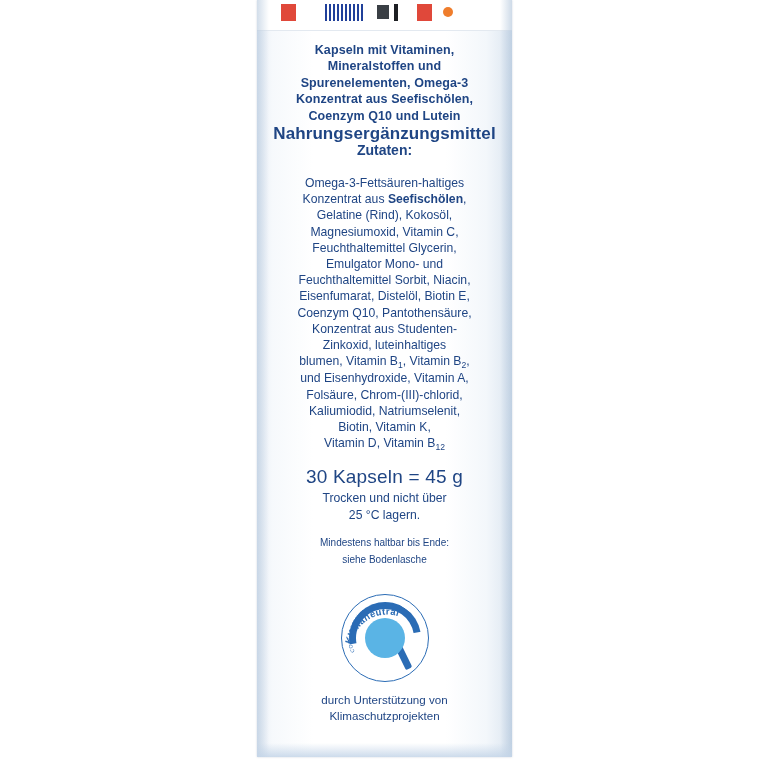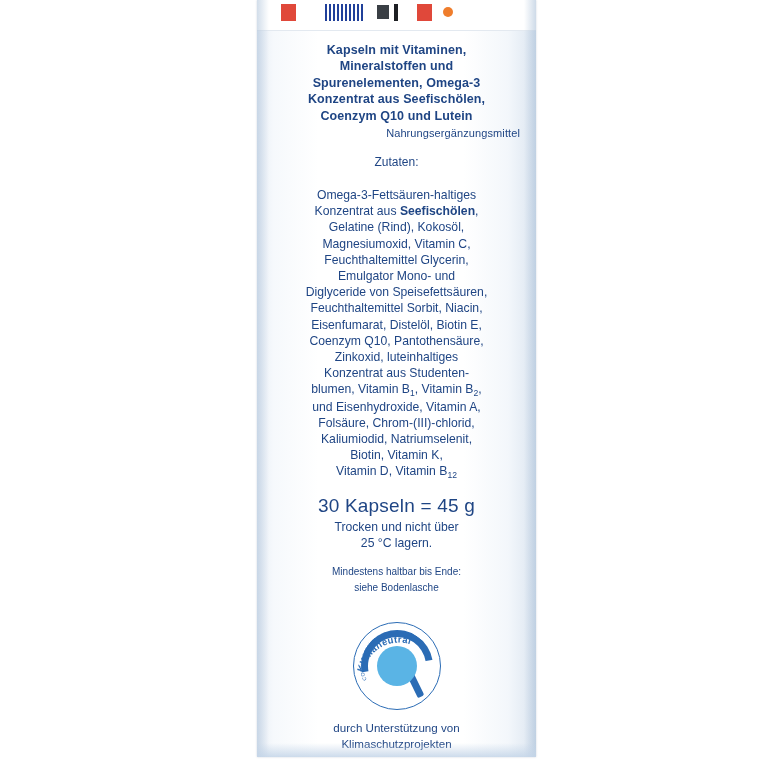--- a/index.html
+++ b/index.html
@@ -30,21 +30,20 @@
     height: 757px;
     background: linear-gradient(to right,
         #e8eef6 0%,
         #f6f9fc 6%,
         #ffffff 22%,
         #ffffff 74%,
         #f3f7fb 90%,
         #dbe5f0 100%);
     box-shadow: 0 0 2px rgba(120,140,165,0.35);
     overflow: hidden;
-    padding-left: 24px;
   }
   .package::after {
     content: "";
     position: absolute;
     left: 0; right: 0; bottom: 0;
     height: 14px;
     background: linear-gradient(to bottom, rgba(210,224,238,0.0), rgba(196,213,232,0.85));
     pointer-events: none;
   }
 
@@ -115,33 +114,32 @@
 
   .headline {
     font-size: 12.5px;
     line-height: 16.4px;
     font-weight: bold;
     color: #1f4584;
     padding: 10px 16px 0 16px;
     letter-spacing: 0.1px;
   }
   .subhead {
-    font-size: 11px;
+    font-size: 17px;
     line-height: 17px;
-    font-weight: normal;
+    font-weight: bold;
     color: #1f4584;
     padding-top: 1px;
-    text-align: right;
   }
 
   .ing-title {
-    margin-top: 12px;
-    font-size: 12px;
+    font-size: 14px;
     color: #1f4584;
     line-height: 16px;
+    font-weight: bold;
   }
 
   .ingredients {
     margin-top: 17px;
     font-size: 12.2px;
     line-height: 16.2px;
     color: #1f4584;
     padding: 0 14px;
   }
   .ingredients b { font-weight: bold; }
@@ -291,26 +289,25 @@
 
       <div class="ing-title">Zutaten:</div>
 
       <div class="ingredients">
         <div>Omega-3-Fettsäuren-haltiges</div>
         <div>Konzentrat aus <b>Seefischölen</b>,</div>
         <div>Gelatine (Rind), Kokosöl,</div>
         <div>Magnesiumoxid, Vitamin C,</div>
         <div>Feuchthaltemittel Glycerin,</div>
         <div>Emulgator Mono- und</div>
-        <div>Diglyceride von Speisefettsäuren,</div>
         <div>Feuchthaltemittel Sorbit, Niacin,</div>
         <div>Eisenfumarat, Distelöl, Biotin E,</div>
         <div>Coenzym Q10, Pantothensäure,</div>
+        <div>Konzentrat aus Studenten-</div>
         <div>Zinkoxid, luteinhaltiges</div>
-        <div>Konzentrat aus Studenten-</div>
         <div>blumen, Vitamin B<sub>1</sub>, Vitamin B<sub>2</sub>,</div>
         <div>und Eisenhydroxide, Vitamin A,</div>
         <div>Folsäure, Chrom-(III)-chlorid,</div>
         <div>Kaliumiodid, Natriumselenit,</div>
         <div>Biotin, Vitamin K,</div>
         <div>Vitamin D, Vitamin B<sub>12</sub></div>
       </div>
 
       <div class="qty">30 Kapseln = 45 g</div>
 

